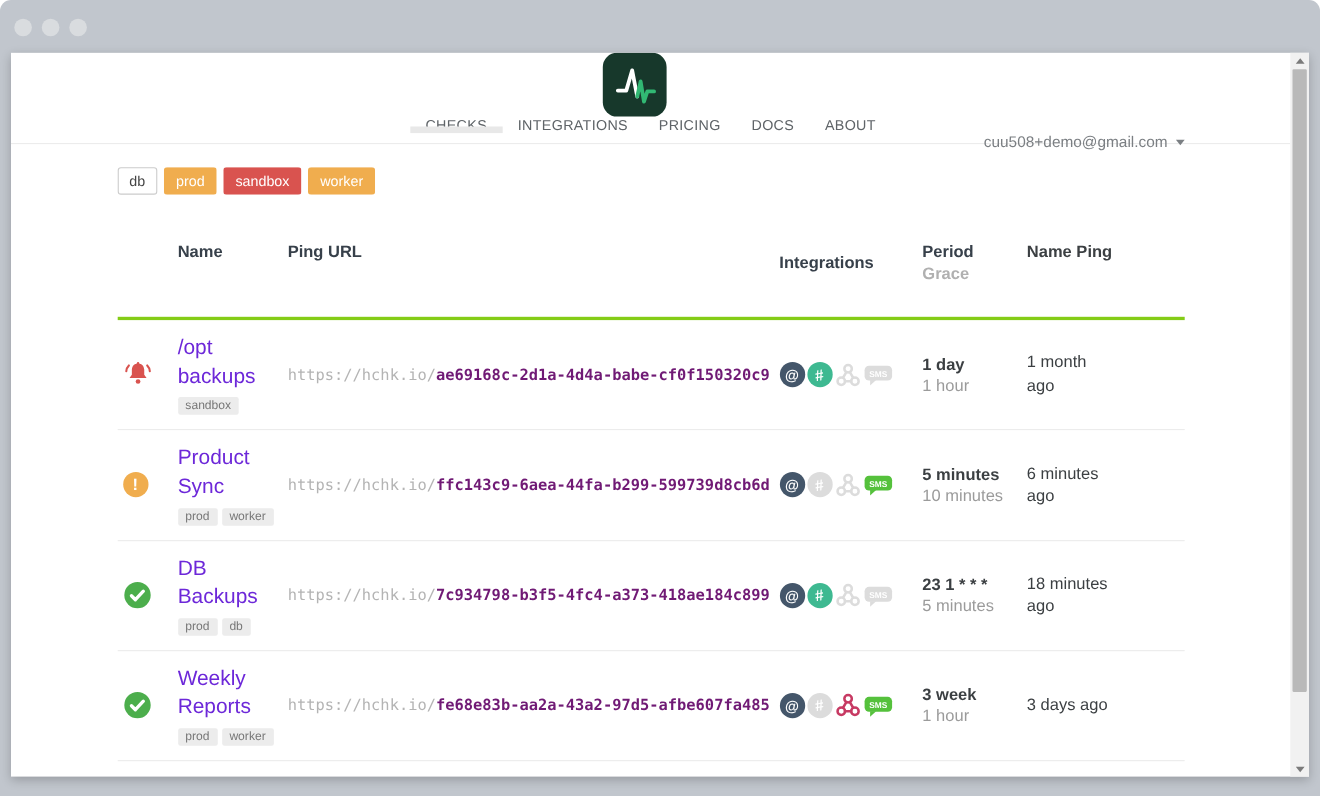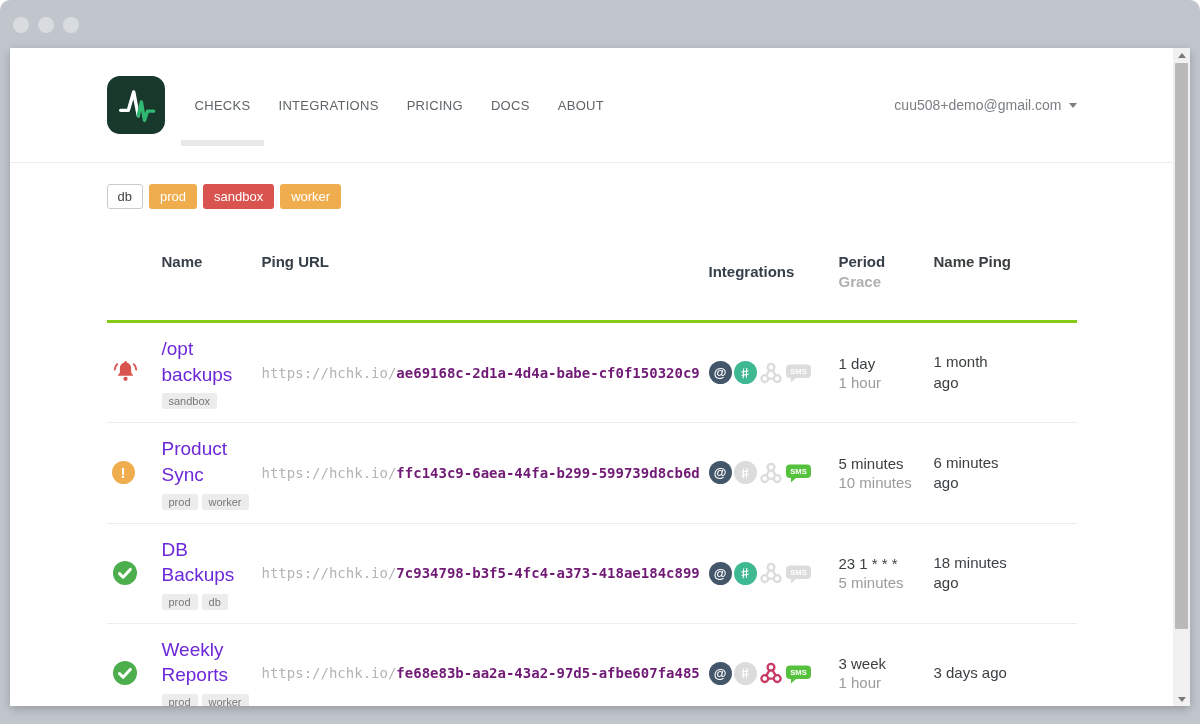--- a/index.html
+++ b/index.html
@@ -16,21 +16,21 @@
   .viewport { position:absolute; inset:0; right:17px; overflow:hidden; }
 
   
   .sb-track { position:absolute; top:0; right:0; bottom:0; width:17px; background:#f1f1f1; }
   .sb-btn { position:absolute; left:0; width:17px; height:14px; display:flex; align-items:center; justify-content:center; }
   .sb-btn.up { top:0; } .sb-btn.down { bottom:0; }
   .tri-up { width:0; height:0; border-left:4px solid transparent; border-right:4px solid transparent; border-bottom:5px solid #7a7a7a; }
   .tri-down { width:0; height:0; border-left:4px solid transparent; border-right:4px solid transparent; border-top:5px solid #7a7a7a; }
   .sb-thumb { position:absolute; left:2px; width:13px; top:15px; height:566px; background:#b9b9b9; border-radius:1px; }
 
-  .container { width:970px; margin:16px auto; }
+  .container { width:970px; margin:0 auto;flex-direction:column; }
 
   
   .header { border-bottom:1px solid #ececec; }
   .header-inner { display:flex; align-items:center; height:82px; }
   .logo { width:58px; height:58px; border-radius:13px; background:#17382b; margin-right:30px; flex:0 0 auto;
           display:flex; align-items:center; justify-content:center; cursor:pointer; }
   .nav-items { display:flex; gap:28px; height:82px; align-items:stretch; }
   .nav-item { position:relative; display:flex; align-items:center; font-size:13px; letter-spacing:.3px;
               color:#5f6468; cursor:pointer; }
   .nav-item.active::after { content:""; position:absolute; left:-14px; right:-14px; bottom:0; height:6px; background:#e8e8e8; }
@@ -55,21 +55,21 @@
   .c-last { width:143px; font-size:15px; color:#3b3f42; }
   .c-last .lp { width:78px; line-height:1.35; }
 
   .name { max-width:87px; font-size:19px; color:#6d28d9; line-height:1.35; cursor:pointer; }
   .tags { white-space:nowrap; margin-top:4px; }
   .tag { display:inline-block; background:#ececec; color:#777; font-size:11px; padding:2px 7px; border-radius:2px; margin-right:4px; }
 
   .u-pre { color:#b4b4b4; }
   .u-code { color:#701a75; font-weight:bold; }
 
-  .p1 { color:#3b3f42; } .p2 { color:#9b9b9b; margin-top:2px; }
+  .p1 { color:#3b3f42;font-weight:bold; } .p2 { color:#9b9b9b; margin-top:2px; }
   .grace-head { color:#b0b0b0; margin-top:3px; }
 
   .ic-circle { display:inline-flex; width:23px; height:23px; border-radius:50%; color:#fff; align-items:center;
                justify-content:center; font-weight:bold; font-size:13px; cursor:pointer; }
   .ic-slack span { display:inline-block; transform:rotate(-10deg); font-size:14px; }
   .ic-svg { display:inline-flex; cursor:pointer; }
 
   .st-grace { display:inline-flex; width:23px; height:23px; border-radius:50%; color:#fff; font-weight:bold;
               font-size:15px; align-items:center; justify-content:center; }
 

